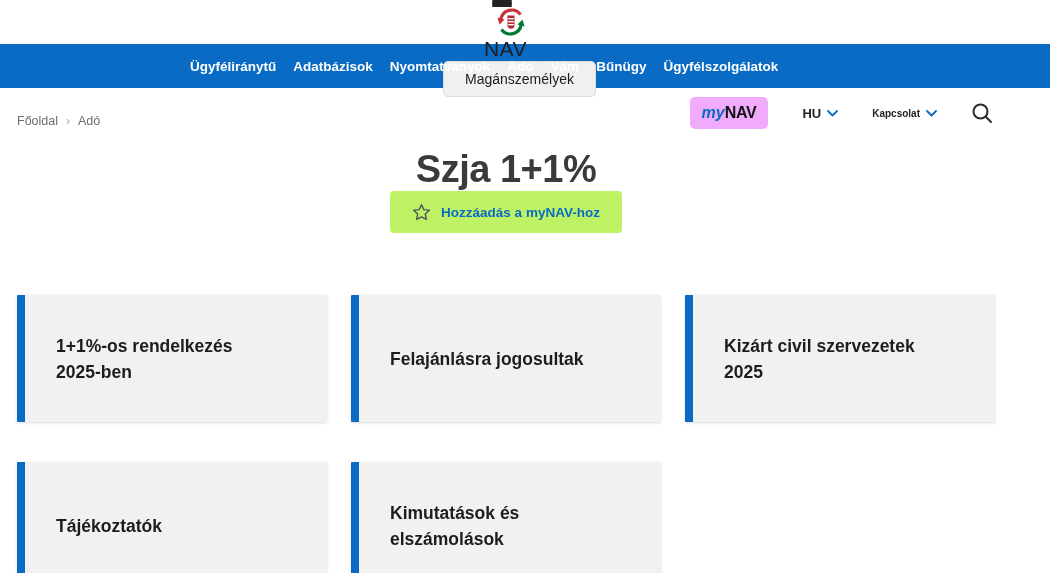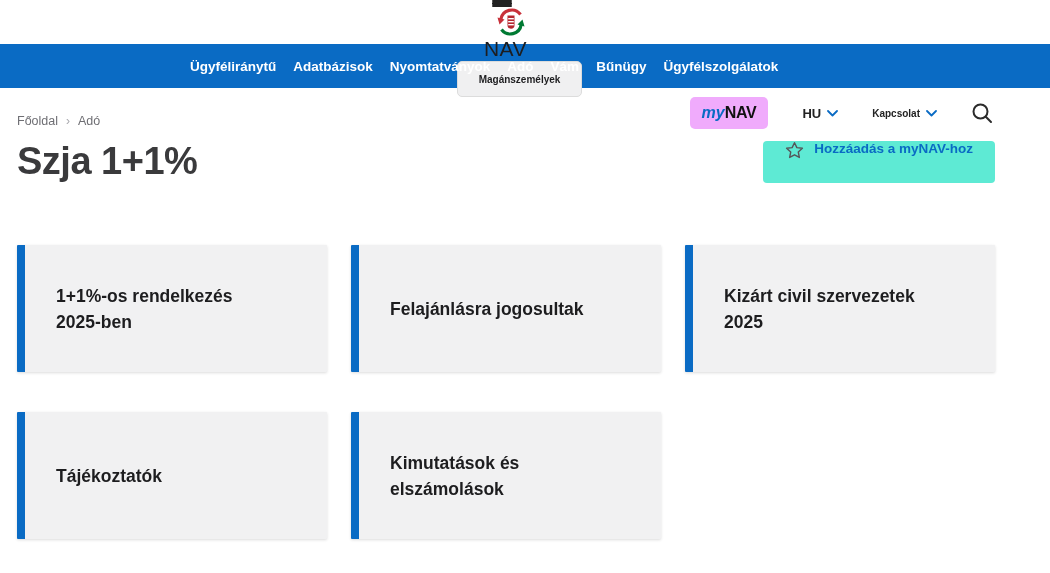--- a/index.html
+++ b/index.html
@@ -40,22 +40,22 @@
     border-radius: 5px;
     display: flex;
     align-items: center;
     height: 36px;
     padding: 2px;
   }
   .tab {
     height: 30px;
     display: flex; align-items: center;
     padding: 0 19px;
-    font-size: 10px;
-    font-weight: bold;
+    font-size: 14px;
+    font-weight: normal;
     color: #1d1d1f;
     background: transparent;
     border: none;
     border-radius: 4px;
     cursor: pointer;
     font-family: inherit;
   }
   .tab.active { background: #0a6bc4; color: #ffffff; }
 
   .header-right {
@@ -107,38 +107,39 @@
   .breadcrumb {
     margin-top: 26px;
     font-size: 12.5px;
     color: #6e6e73;
     display: flex; align-items: center; gap: 8px;
   }
   .breadcrumb .crumb { cursor: pointer; }
   .breadcrumb .sep { color: #a8a8ad; font-size: 12px; }
 
   .title-row {
-    margin-top: 12px;
+    margin-top: 20px;
     display: flex;
     align-items: center;
     justify-content: space-between;
+    flex-direction: column;
   }
   .page-title {
     font-size: 38px;
     font-weight: bold;
     color: #3a3a3c;
     letter-spacing: -0.5px;
   }
   .add-btn {
-    background: #5eead4;
+    background: #bef264;
     border: none;
     border-radius: 4px;
     height: 42px;
     padding: 0 22px;
-    display: flex; align-items: flex-start; gap: 10px;
+    display: flex; align-items: center; gap: 10px;
     font-size: 13.5px;
     font-weight: bold;
     color: #0a6bc4;
     cursor: pointer;
     font-family: inherit;
     white-space: nowrap;
   }
 
   .cards-grid {
     margin-top: 62px;

